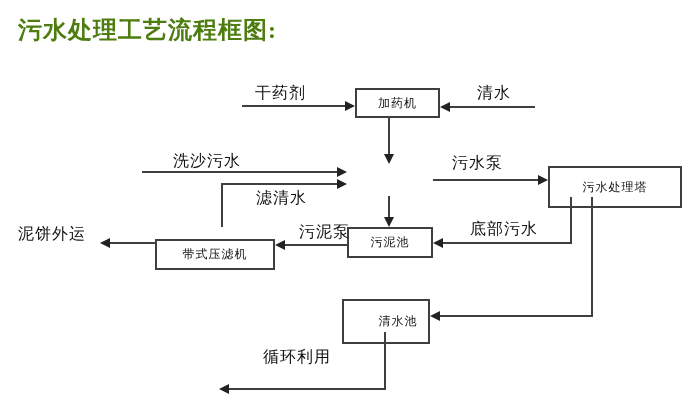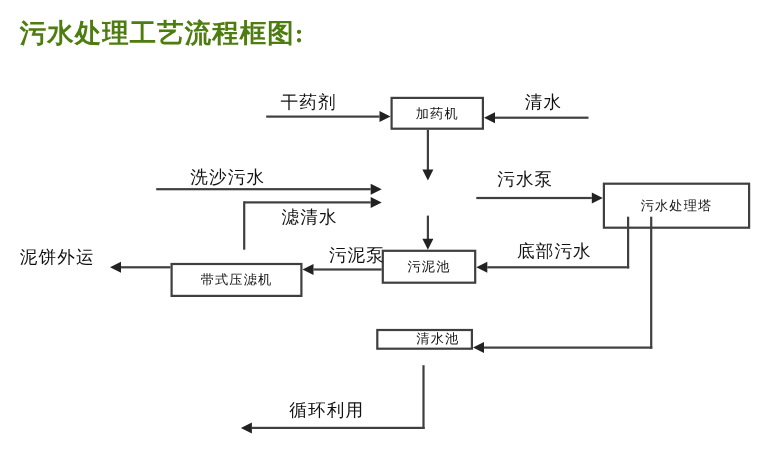--- a/index.html
+++ b/index.html
@@ -81,21 +81,21 @@
 <body>
 
 <div class="canvas">
 
   <h1 class="title">污水处理工艺流程框图:</h1>
 
   <div class="node" style="left:355px; top:88px; width:85px; height:30px;">加药机</div>
   <div class="node" style="left:548px; top:166px; width:134px; height:42px;">污水处理塔</div>
   <div class="node" style="left:347px; top:227px; width:86px; height:31px;">污泥池</div>
   <div class="node" style="left:155px; top:239px; width:120px; height:31px;">带式压滤机</div>
-  <div class="node" style="left:342px; top:299px; width:88px; height:19px;padding-left:24px;">清水池</div>
+  <div class="node" style="left:342px; top:299px; width:88px; height:45px;padding-left:24px;">清水池</div>
 
   <div class="hl" style="left:242px; top:105px; width:103px;"></div>
   <div class="arr arr-r" style="left:345px; top:101px;"></div>
 
   <div class="hl" style="left:450px; top:106px; width:85px;"></div>
   <div class="arr arr-l" style="left:440px; top:102px;"></div>
 
   <div class="vl" style="left:388px; top:118px; height:38px;"></div>
   <div class="arr arr-d" style="left:384px; top:154px;"></div>
 
@@ -131,15 +131,15 @@
   <div class="arr arr-l" style="left:219px; top:384px;"></div>
 
   <div class="flabel" style="left:255px; top:83px;">干药剂</div>
   <div class="flabel" style="left:477px; top:83px;">清水</div>
   <div class="flabel" style="left:173px; top:151px;">洗沙污水</div>
   <div class="flabel" style="left:256px; top:188px;">滤清水</div>
   <div class="flabel" style="left:452px; top:153px;">污水泵</div>
   <div class="flabel" style="left:470px; top:219px;">底部污水</div>
   <div class="flabel" style="left:299px; top:222px;">污泥泵</div>
   <div class="flabel" style="left:18px; top:224px;">泥饼外运</div>
-  <div class="flabel" style="left:263px; top:363px;">循环利用</div>
+  <div class="flabel" style="left:263px; top:347px;">循环利用</div>
 
 </div>
 
 </body></html>

